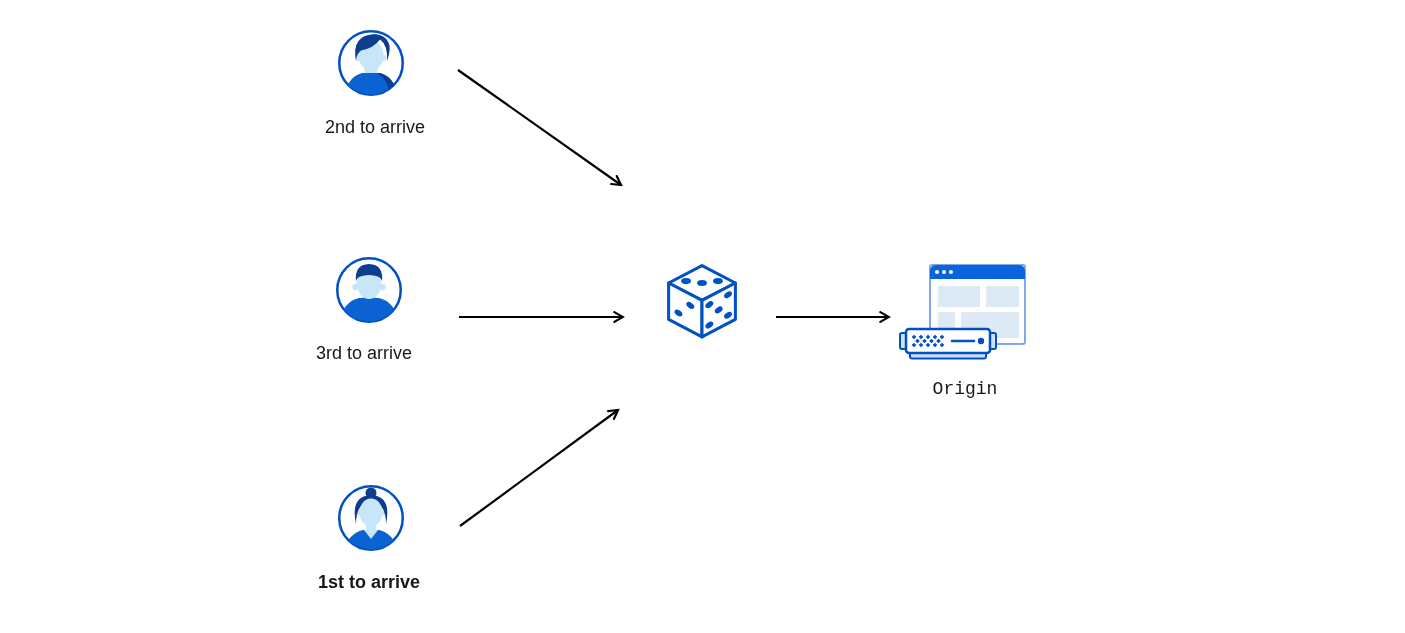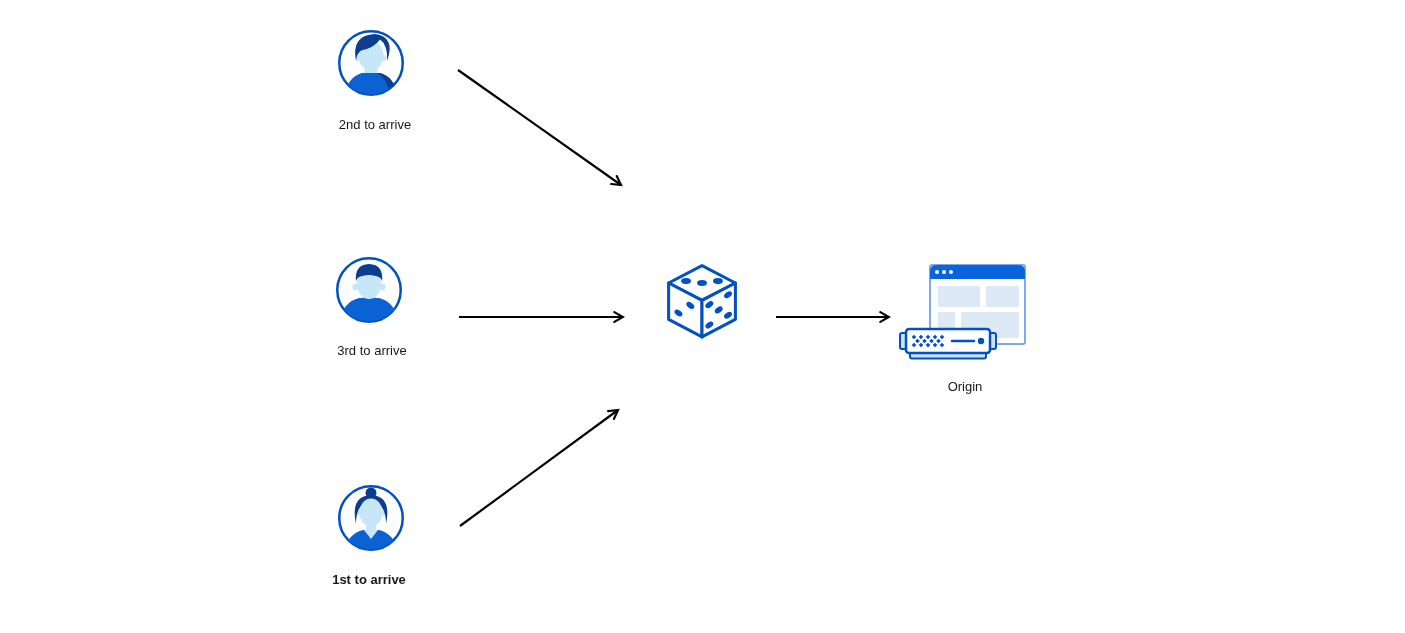--- a/index.html
+++ b/index.html
@@ -20,21 +20,21 @@
   body{
     position:relative;
     background:var(--background);
     font-family:"Liberation Sans","DejaVu Sans",sans-serif;
     overflow:hidden;
   }
   .abs{position:absolute;}
   .node-label{
     position:absolute;
     transform:translateX(-50%);
-    font-size:13px;
+    font-size:18px;
     line-height:1.2;
     color:var(--text-color);
     white-space:nowrap;
   }
   
   .ring{fill:#ffffff;stroke:var(--brand-blue);stroke-width:2.5;}
   .f-navy{fill:var(--navy);}
   .f-skin{fill:var(--skin-blue);}
   .f-shirt{fill:var(--shirt-blue);}
   .f-white{fill:#ffffff;}
@@ -92,21 +92,21 @@
   <circle class="ring" cx="36" cy="36" r="31.75"></circle>
   <g clip-path="url(#clipB)">
     <rect class="f-skin" x="29" y="36" width="14" height="14"></rect>
     <path class="f-shirt" d="M 5,72 Q 9,48 26,44 L 46,44 Q 63,48 67,72 Z"></path>
     <circle class="f-skin" cx="22.5" cy="33" r="3.2"></circle>
     <circle class="f-skin" cx="49.5" cy="33" r="3.2"></circle>
     <ellipse class="f-skin" cx="36" cy="30.5" rx="12" ry="14.5"></ellipse>
     <path class="f-navy" d="M 23,28 Q 21,10.5 36,10 Q 51,10.5 49,28 Q 49,21.5 36,21 Q 23,21.5 23,28 Z"></path>
   </g>
 </svg>
-<div class="node-label" style="left:372px;top:343px;">3rd to arrive</div>
+<div class="node-label" style="left:364px;top:343px;">3rd to arrive</div>
 
 <svg class="abs" style="left:335px;top:482px;" width="72" height="72" viewBox="0 0 72 72">
   <defs>
       <clipPath id="clipC">
         <circle cx="36" cy="36" r="31.5"></circle>
       </clipPath>
     </defs>
   <circle class="ring" cx="36" cy="36" r="31.75"></circle>
   <g clip-path="url(#clipC)">
     <circle class="f-navy" cx="36" cy="11" r="5.5"></circle>
@@ -157,13 +157,13 @@
   <g>
     <rect class="server-tab" x="10" y="77" width="9" height="16" rx="2"></rect>
     <rect class="server-tab" x="97" y="77" width="9" height="16" rx="2"></rect>
     <rect class="server-tab" x="20" y="95" width="76" height="7.5" rx="2"></rect>
     <rect class="server-body" x="16" y="73" width="84" height="24" rx="3"></rect>
     <path class="f-blue" d="M24 78.7 L26.3 81 L24 83.3 L21.7 81 Z M31 78.7 L33.3 81 L31 83.3 L28.7 81 Z M38 78.7 L40.3 81 L38 83.3 L35.7 81 Z M45 78.7 L47.3 81 L45 83.3 L42.7 81 Z M52 78.7 L54.3 81 L52 83.3 L49.7 81 Z M27.5 82.7 L29.8 85 L27.5 87.3 L25.2 85 Z M34.5 82.7 L36.8 85 L34.5 87.3 L32.2 85 Z M41.5 82.7 L43.8 85 L41.5 87.3 L39.2 85 Z M48.5 82.7 L50.8 85 L48.5 87.3 L46.2 85 Z M24 86.7 L26.3 89 L24 91.3 L21.7 89 Z M31 86.7 L33.3 89 L31 91.3 L28.7 89 Z M38 86.7 L40.3 89 L38 91.3 L35.7 89 Z M45 86.7 L47.3 89 L45 91.3 L42.7 89 Z M52 86.7 L54.3 89 L52 91.3 L49.7 89 Z"></path>
     <line class="server-line" x1="62" y1="85" x2="84" y2="85"></line>
     <circle class="f-blue" cx="91" cy="85" r="3.2"></circle>
   </g>
 </svg>
-<div class="node-label" style="left:965px;top:379px;">Origin</div>
+<div class="node-label" style="left:965px;top:379px;font-family:Liberation Mono, monospace;">Origin</div>
 
 </body></html>

